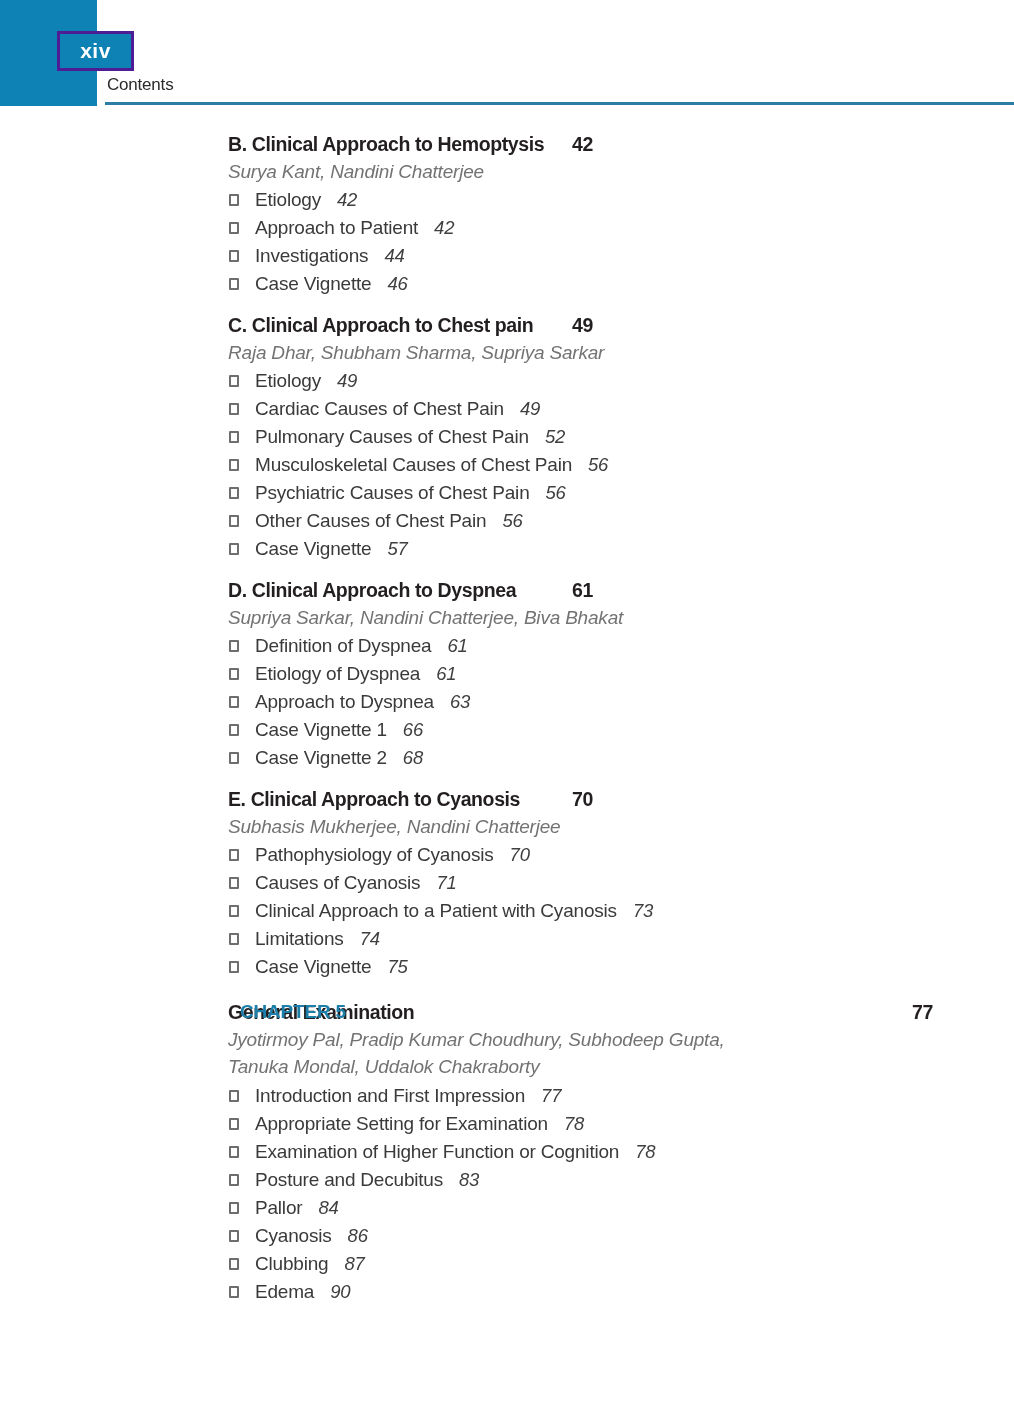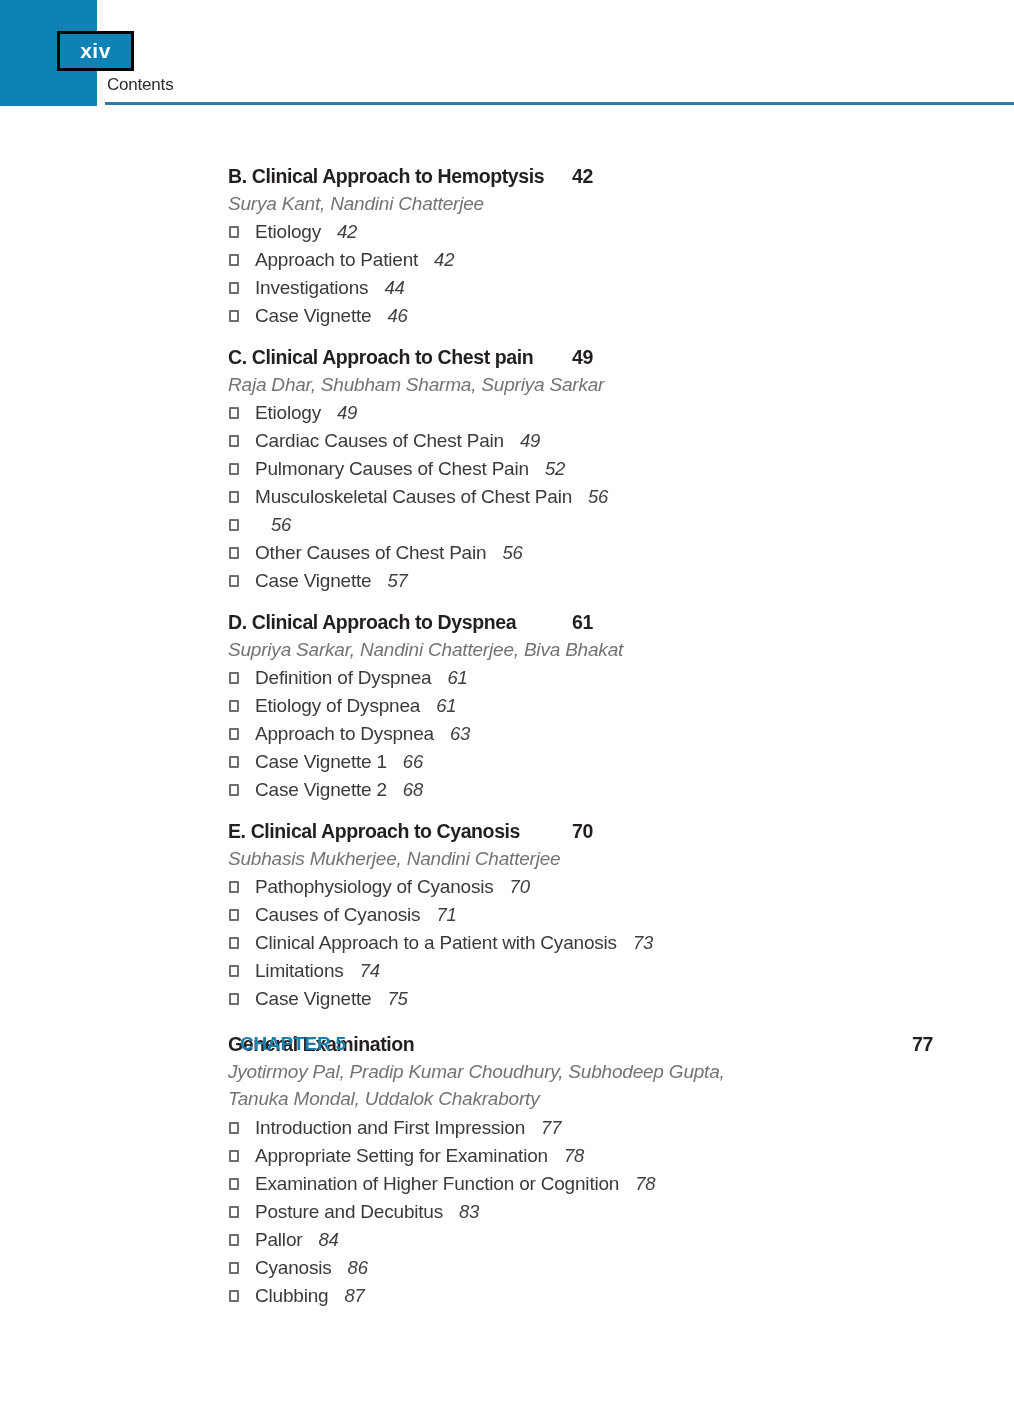--- a/index.html
+++ b/index.html
@@ -16,34 +16,34 @@
     font-family:"Liberation Sans","DejaVu Sans",sans-serif;
     color:var(--text-dark);
   }
   
   .corner-bar{
     position:absolute;left:0;top:0;width:97px;height:106px;
     background:var(--accent);
   }
   .folio-box{
     position:absolute;left:57px;top:31px;width:77px;height:40px;
-    background:var(--accent);border:3px solid #000000;
+    background:var(--accent);border:3px solid #4c1d95;
     display:flex;align-items:center;justify-content:center;
     color:#ffffff;font-weight:bold;font-size:21px;letter-spacing:.5px;
   }
   .running-head{
     position:absolute;left:107px;top:75px;
     font-size:17px;color:#2b2b2b;letter-spacing:-0.2px;
   }
   .head-rule{
     position:absolute;left:105px;top:102px;width:909px;height:3px;
     background:var(--rule-blue);
   }
   
-  #toc{position:absolute;left:105px;top:130px;width:828px;margin-top:32px;}
+  #toc{position:absolute;left:105px;top:130px;width:828px;}
   .toc-section{position:relative;padding-left:123px;margin-top:13px;}
   .toc-section:first-child{margin-top:0;}
   .toc-section.chapter{margin-top:17px;}
   .sec-head{
     position:relative;line-height:28px;
     font-weight:bold;font-size:19.5px;letter-spacing:-0.4px;
     color:var(--text-dark);
   }
   .sec-title{display:inline-block;min-width:318px;}
   .chapter .sec-title{min-width:0;}
@@ -129,20 +129,21 @@
             <span class="label">Pulmonary Causes of Chest Pain</span>
             <span class="page">52</span>
           </div>
           <div class="item">
             <span class="bullet"></span>
             <span class="label">Musculoskeletal Causes of Chest Pain</span>
             <span class="page">56</span>
           </div>
           <div class="item">
             <span class="bullet"></span>
+            <span class="label">Psychiatric Causes of Chest Pain</span>
             <span class="page">56</span>
           </div>
           <div class="item">
             <span class="bullet"></span>
             <span class="label">Other Causes of Chest Pain</span>
             <span class="page">56</span>
           </div>
           <div class="item">
             <span class="bullet"></span>
             <span class="label">Case Vignette</span>
@@ -243,17 +244,22 @@
           </div>
           <div class="item">
             <span class="bullet"></span>
             <span class="label">Cyanosis</span>
             <span class="page">86</span>
           </div>
           <div class="item">
             <span class="bullet"></span>
             <span class="label">Clubbing</span>
             <span class="page">87</span>
+          </div>
+          <div class="item">
+            <span class="bullet"></span>
+            <span class="label">Edema</span>
+            <span class="page">90</span>
           </div>
         </div>
       </section>
     </main>
 </div>
 
 </body></html>

